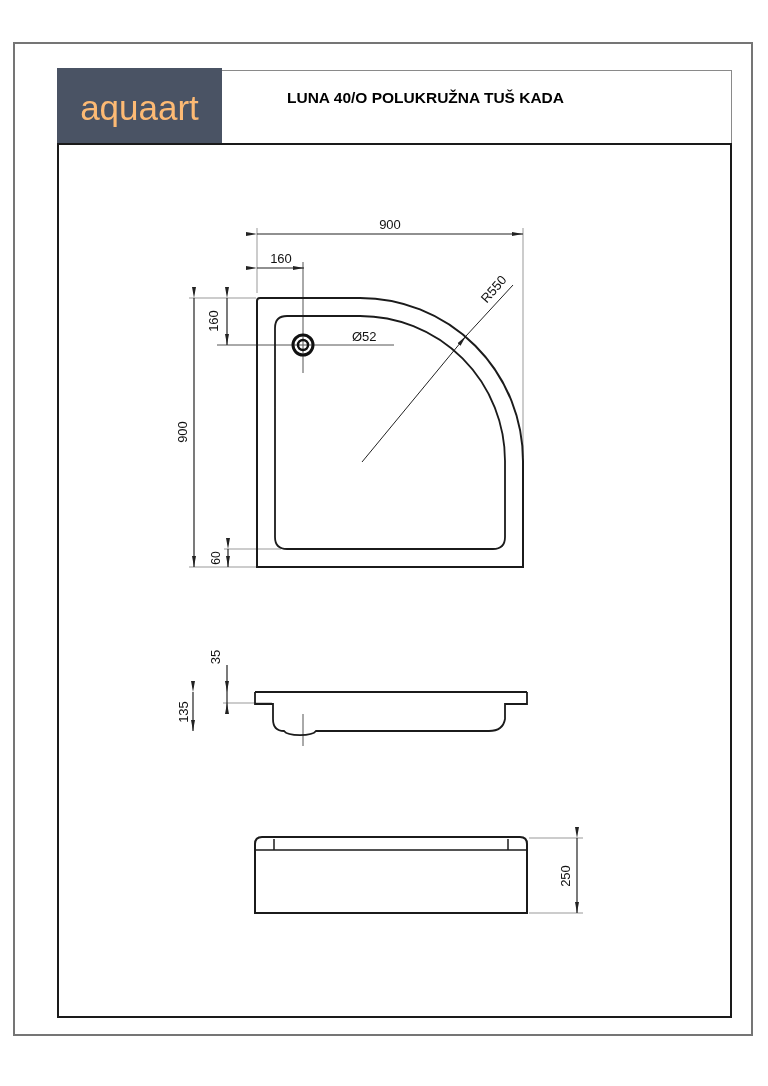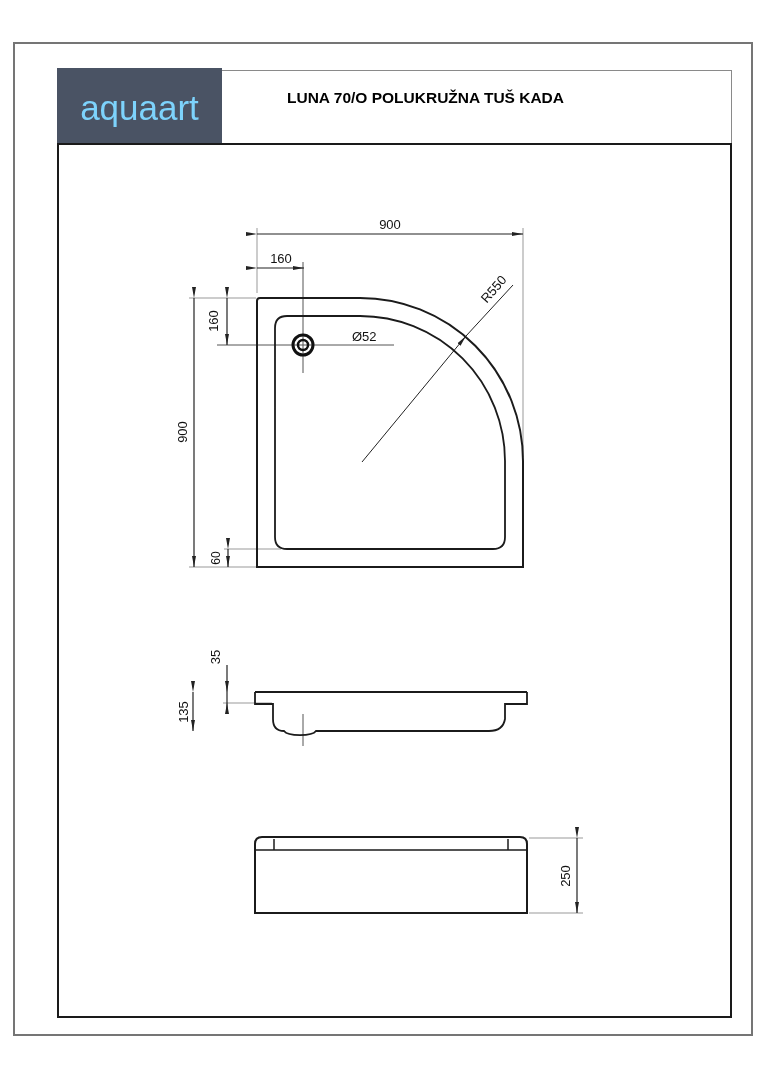--- a/index.html
+++ b/index.html
@@ -6,21 +6,21 @@
   #page{position:relative;width:768px;height:1086px;background:#ffffff;
         font-family:"Liberation Sans",sans-serif;overflow:hidden;}
   #outer-border{position:absolute;left:13px;top:42px;width:740px;height:994px;
         border:2px solid #757575;box-sizing:border-box;}
   #drawing-frame{position:absolute;left:57px;top:143px;width:675px;height:875px;
         border:2px solid #1a1a1a;box-sizing:border-box;background:#fff;}
   #header-box{position:absolute;left:57px;top:70px;width:675px;height:74px;
         border:1px solid #8a8a8a;box-sizing:border-box;background:#fff;}
   #logo-box{position:absolute;left:57px;top:68px;width:165px;height:77px;
         background:#4a5364;display:flex;align-items:center;justify-content:center;}
-  #logo-text{color:#7dd3fc;font-size:35px;font-weight:400;letter-spacing:0px;
+  #logo-text{color:#fdba74;font-size:35px;font-weight:400;letter-spacing:0px;
         padding-top:2px;}
   #title-block{position:absolute;left:287px;top:88px;width:440px;
         font-size:15.5px;font-weight:bold;color:#000;line-height:19.5px;}
   #drawing-svg{position:absolute;left:57px;top:143px;}
   .dimtxt{font-size:13px;fill:#111;font-family:"Liberation Sans",sans-serif;}
   .dimtxt-s{font-size:12px;fill:#111;font-family:"Liberation Sans",sans-serif;}
 </style>
 </head>
 <body>
 
@@ -28,21 +28,21 @@
 
   <div id="outer-border"></div>
 
   <div id="header-box"></div>
 
   <div id="logo-box">
     <span id="logo-text">aquaart</span>
   </div>
 
   <div id="title-block">
-    <div>LUNA 70/O POLUKRUŽNA TUŠ KADA</div>
+    <div>LUNA 40/O POLUKRUŽNA TUŠ KADA</div>
   </div>
 
   <div id="drawing-frame"></div>
 
   <svg id="drawing-svg" width="675" height="875" viewBox="57 143 675 875">
     <defs>
       <marker id="arr" markerUnits="userSpaceOnUse" markerWidth="11" markerHeight="5.2" refX="11" refY="2.6" orient="auto">
         <polygon points="0,0.6 11,2.6 0,4.6" fill="#222"></polygon>
       </marker>
     </defs>

